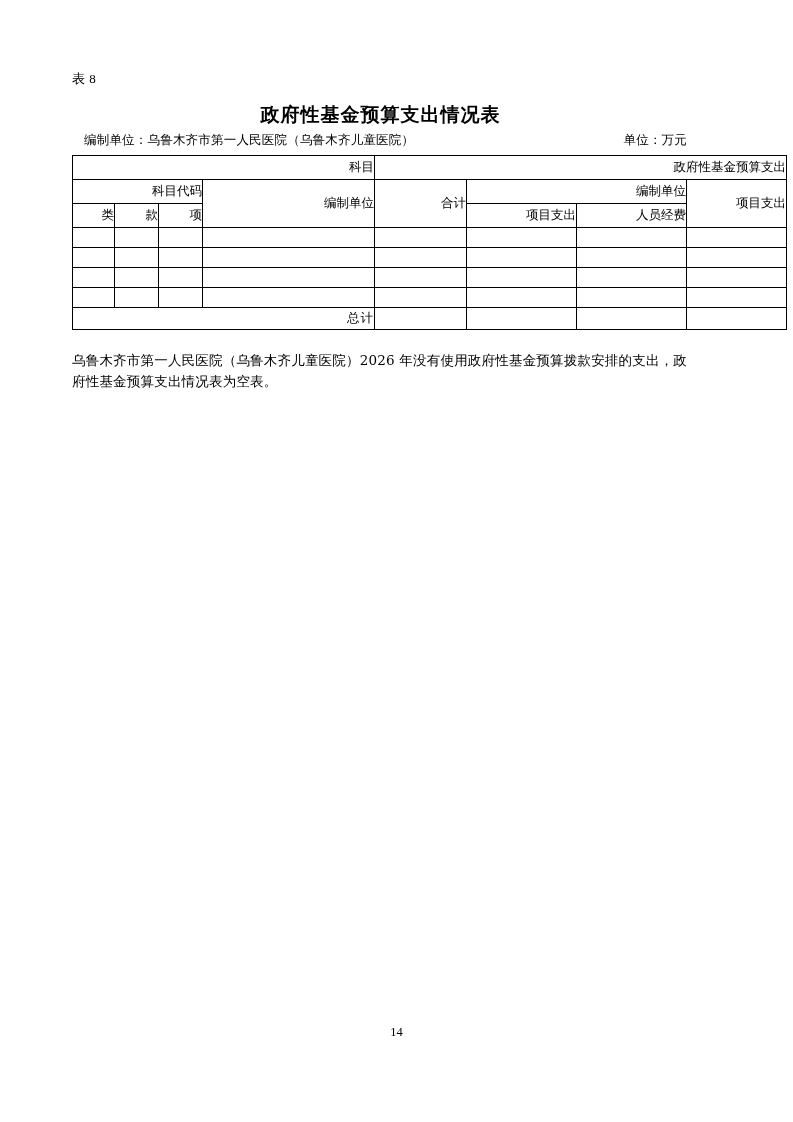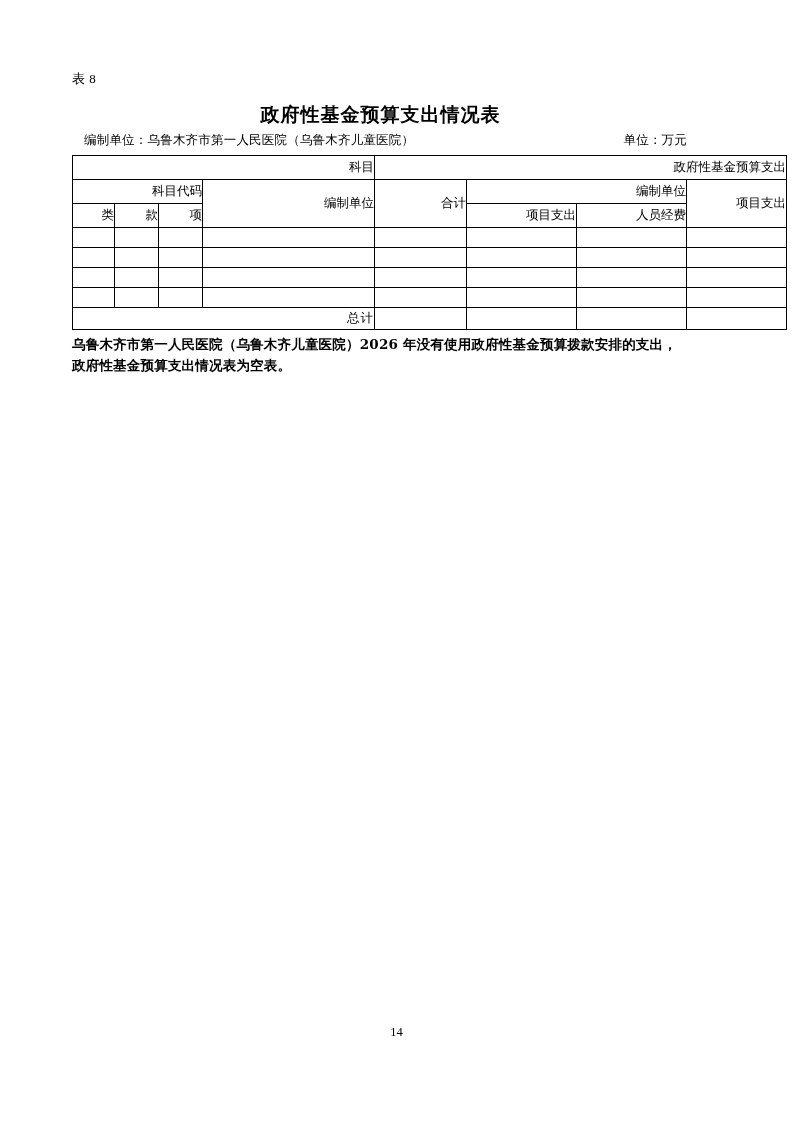--- a/index.html
+++ b/index.html
@@ -69,23 +69,23 @@
   table.budget td.empty-row {
     height: 19px;
     line-height: 19px;
   }
   td.total-cell {
     font-weight: bold;
     font-size: 13px;
     letter-spacing: 1px;
   }
   .note {
-    margin-top: 4px;
+    margin-top: 20px;
     font-size: 13.5px;
-    font-weight: bold;
+    font-weight: normal;
     line-height: 1.55;
     font-family: "DejaVu Serif", "Liberation Serif", serif;
     letter-spacing: 0.2px;
   }
   .page-number {
     position: absolute;
     bottom: 82px;
     left: 0;
     width: 793px;
     text-align: center;

